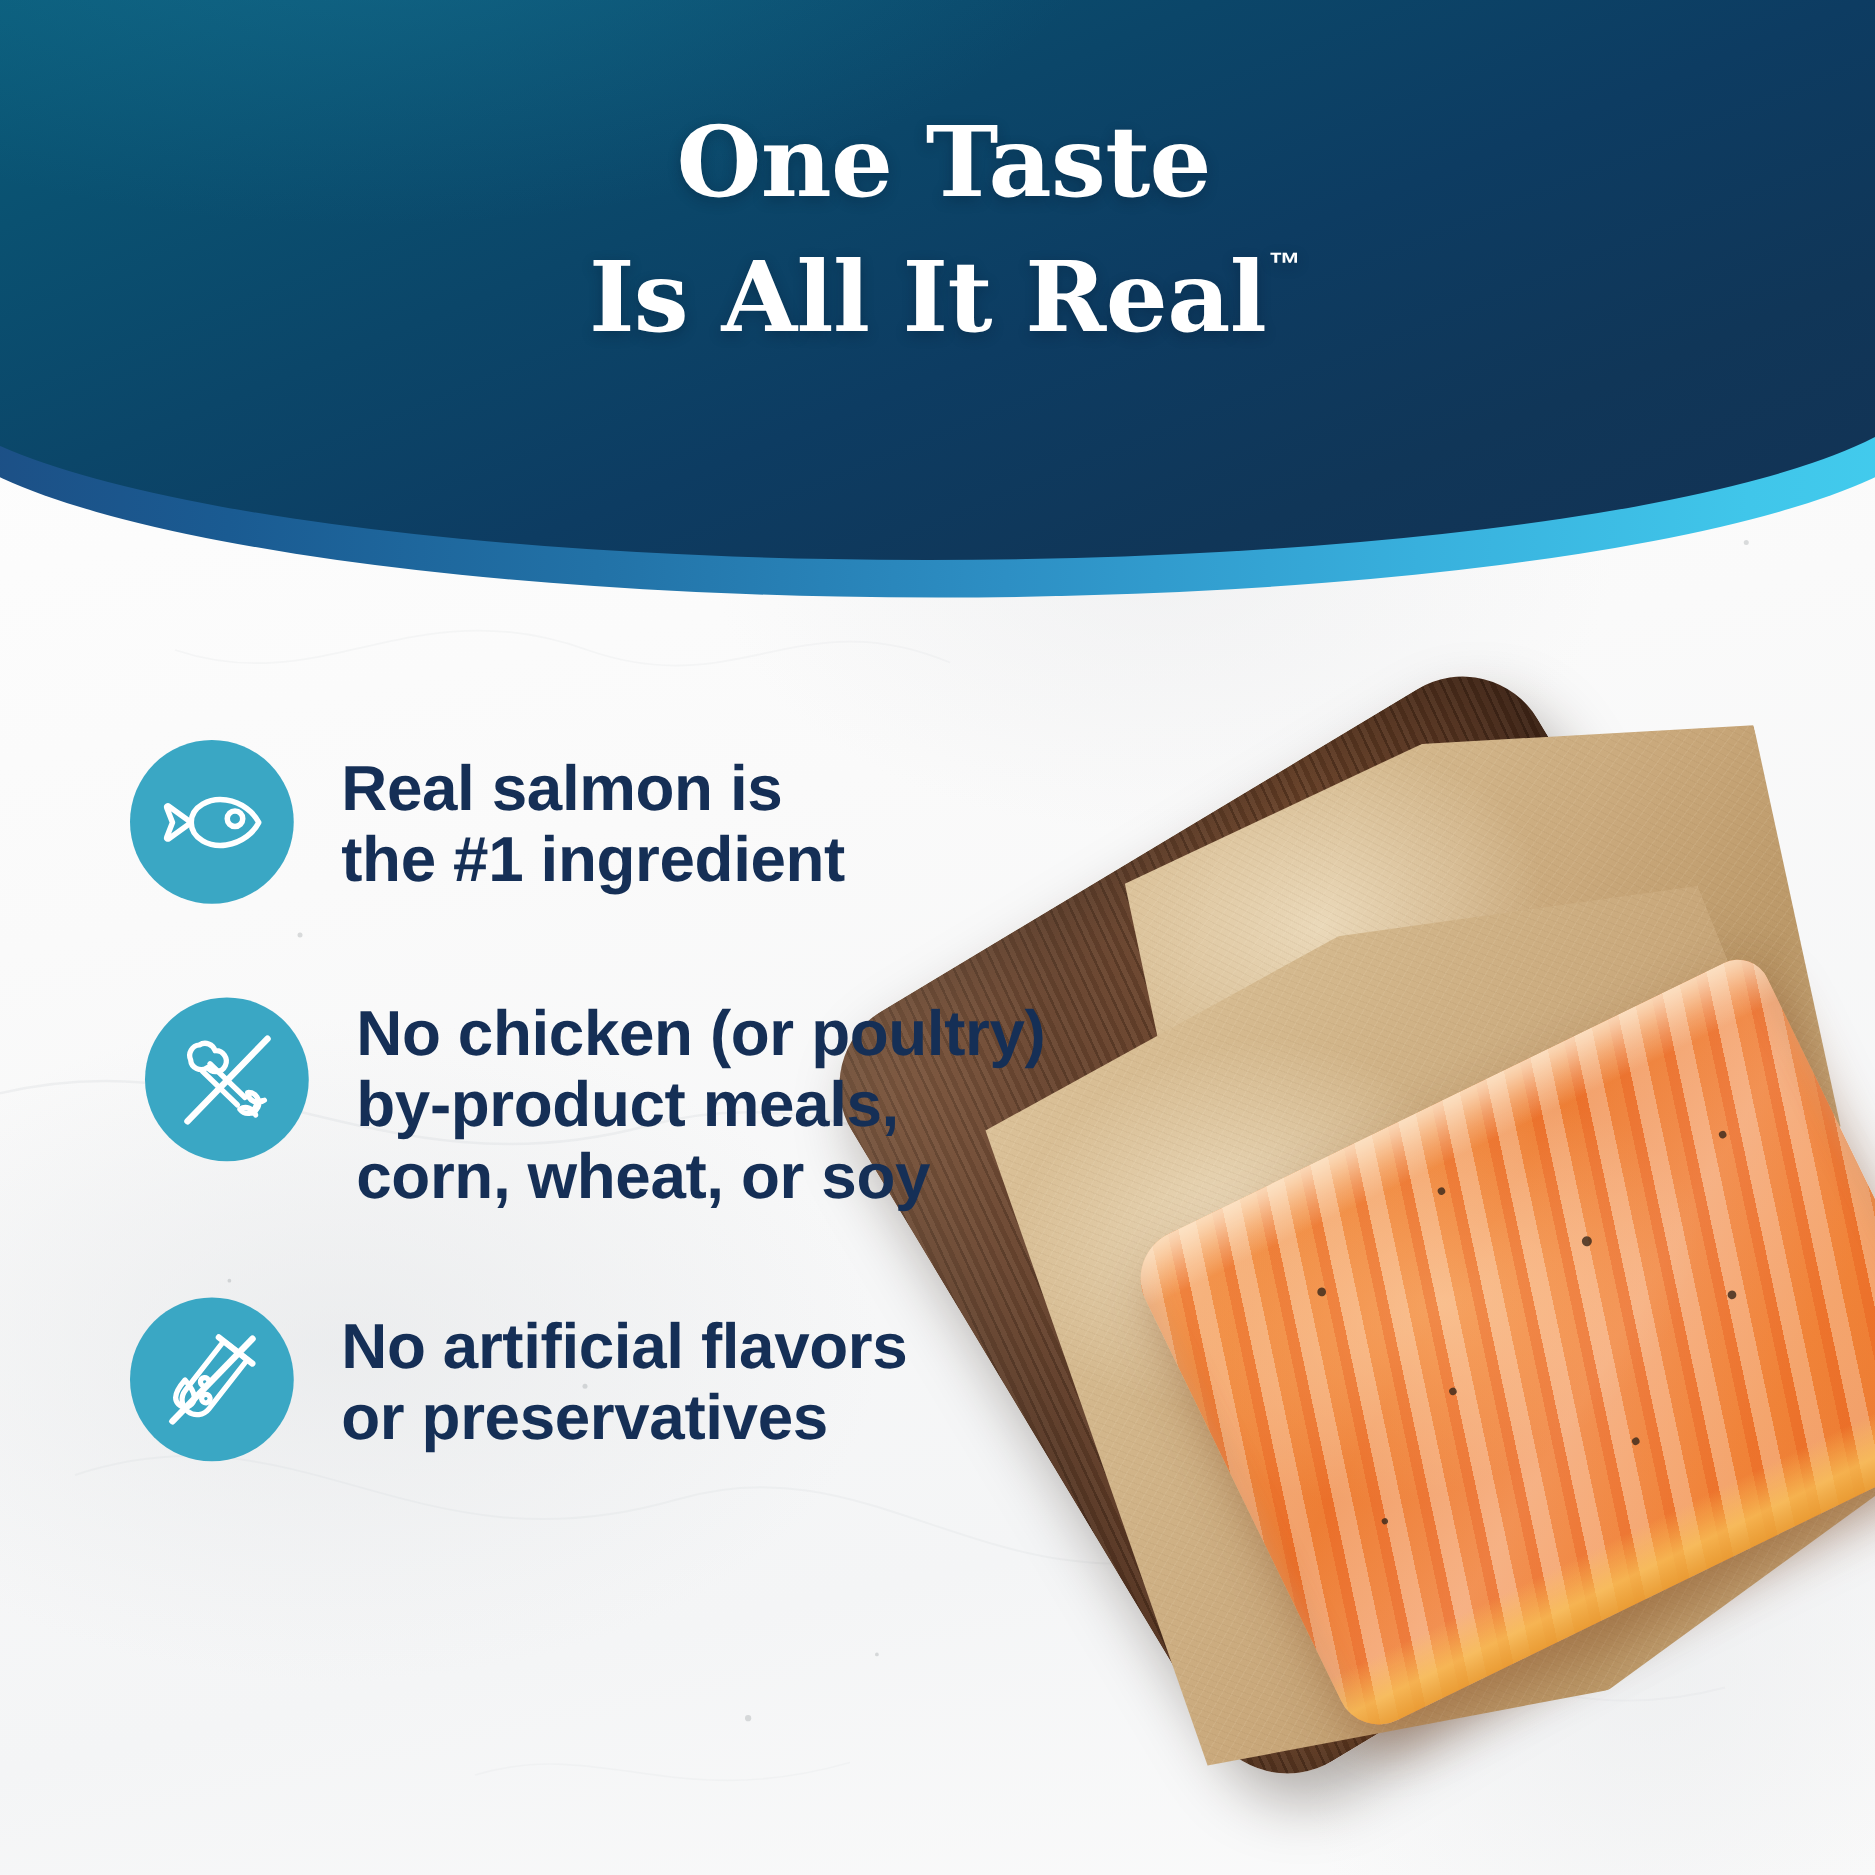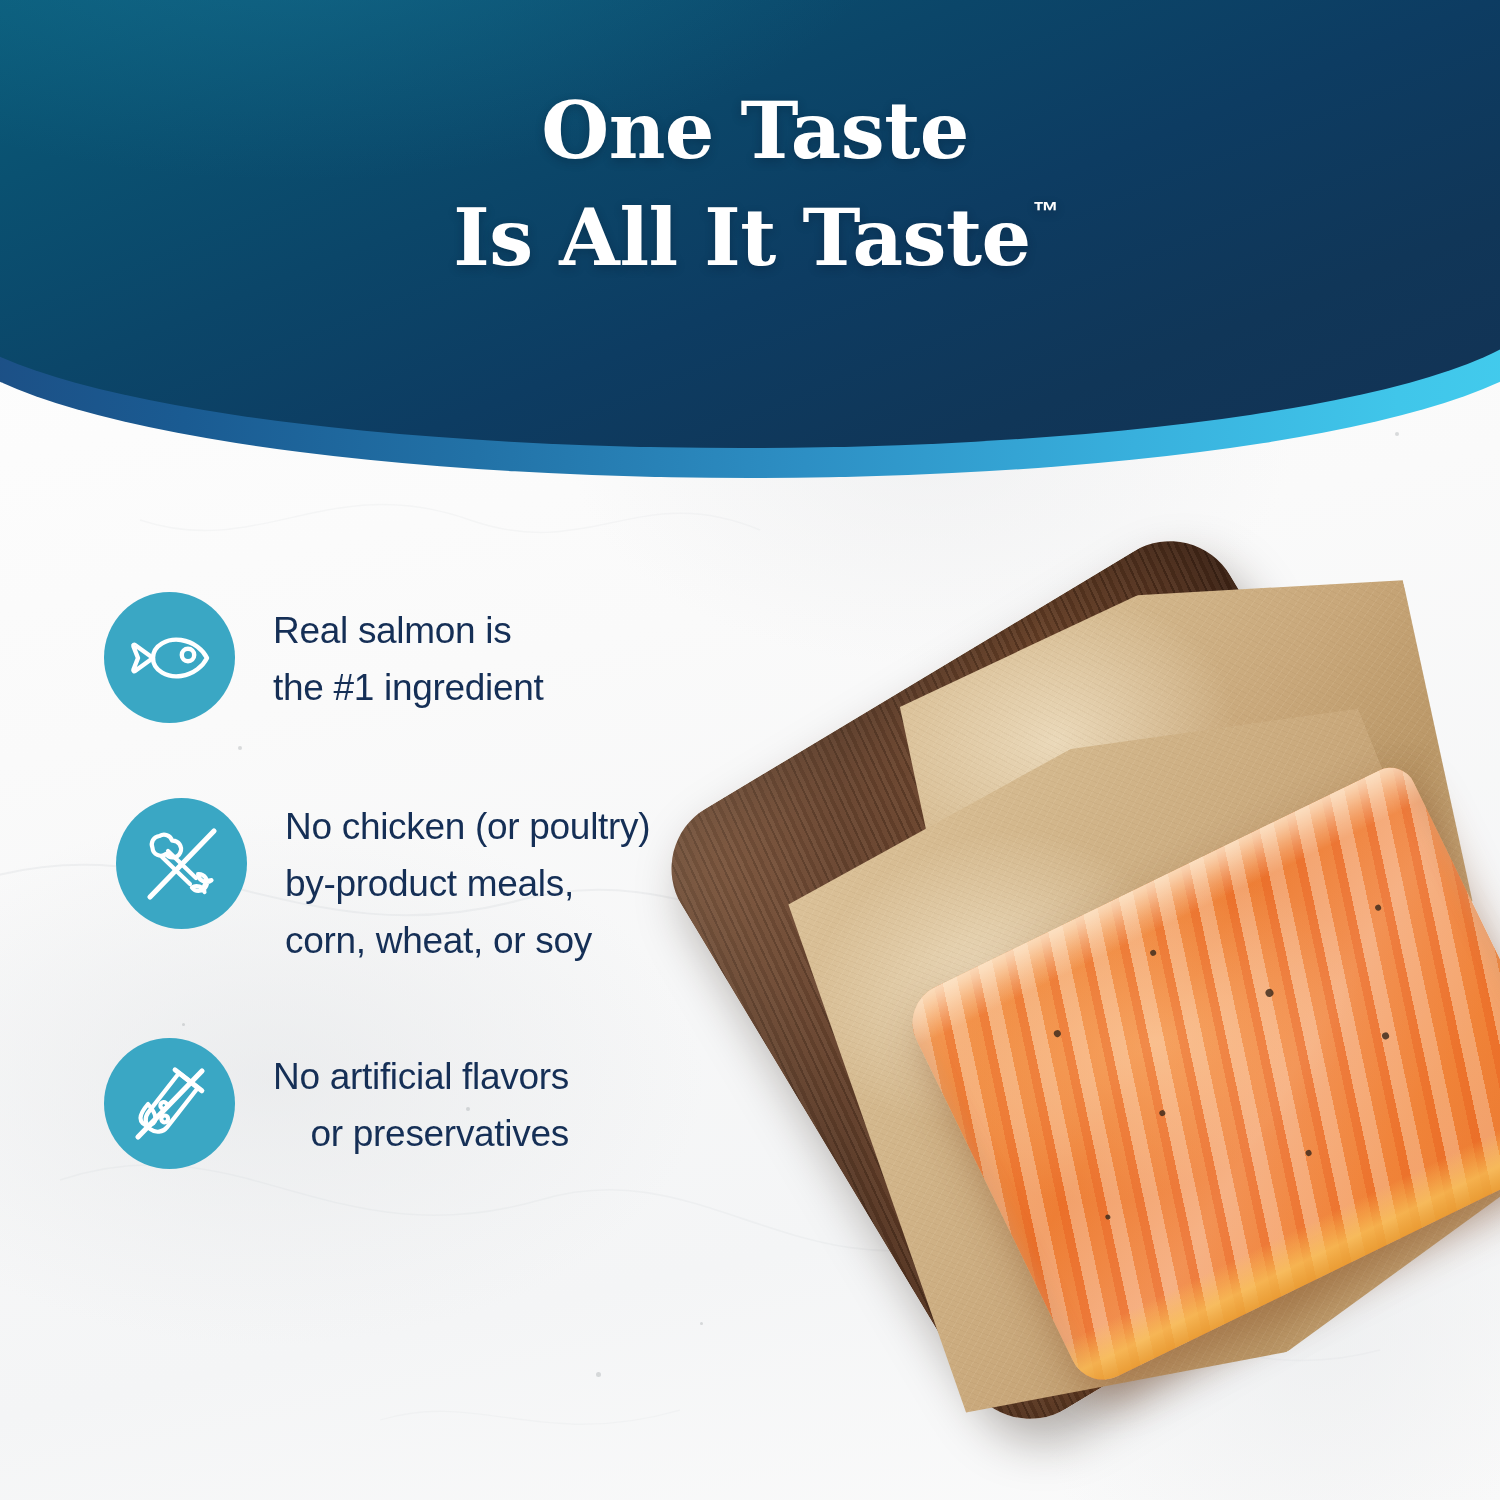--- a/index.html
+++ b/index.html
@@ -231,40 +231,40 @@
     width: 900px;
     z-index: 6;
   }
   .bullet {
     position: absolute;
     display: flex;
     align-items: flex-start;
   }
   .bullet-1 { left: 104px; top: 592px; }
   .bullet-2 { left: 116px; top: 798px; }
-  .bullet-3 { left: 104px; top: 1038px; text-align: right; }
+  .bullet-3 { left: 104px; top: 1038px; }
 
   .icon-circle {
     flex: 0 0 auto;
     width: 131px;
     height: 131px;
     border-radius: 50%;
     background: #3aa7c4;
     display: flex;
     align-items: center;
     justify-content: center;
   }
   .icon-circle svg { display: block; }
 
   .bullet-text {
     margin-left: 38px;
     color: #152f56;
-    font-size: 37px;
+    font-size: 51px;
     line-height: 57px;
-    font-weight: normal;
+    font-weight: bold;
     letter-spacing: -0.3px;
     white-space: pre-line;
     padding-top: 10px;
   }
   .bullet-2 .bullet-text { padding-top: 0; }
   .bullet-3 .bullet-text { padding-top: 10px; }
 </style>
 </head>
 <body>
 
@@ -287,21 +287,21 @@
 
   <div class="header-band">
   </div>
   <div class="header-accent"></div>
   <div class="header-navy">
     <div class="header-sheen"></div>
   </div>
 
   <div class="headline">
     <div>One Taste</div>
-    <div class="headline-l2"><span>Is All It Taste</span><span class="tm">™</span></div>
+    <div class="headline-l2"><span>Is All It Real</span><span class="tm">™</span></div>
   </div>
 
   <div class="photo-stage">
     <div class="board">
       <div class="board-sheen"></div>
     </div>
     <div class="paper paper-a">
       <div class="paper-grain"></div>
     </div>
     <div class="paper paper-b">

